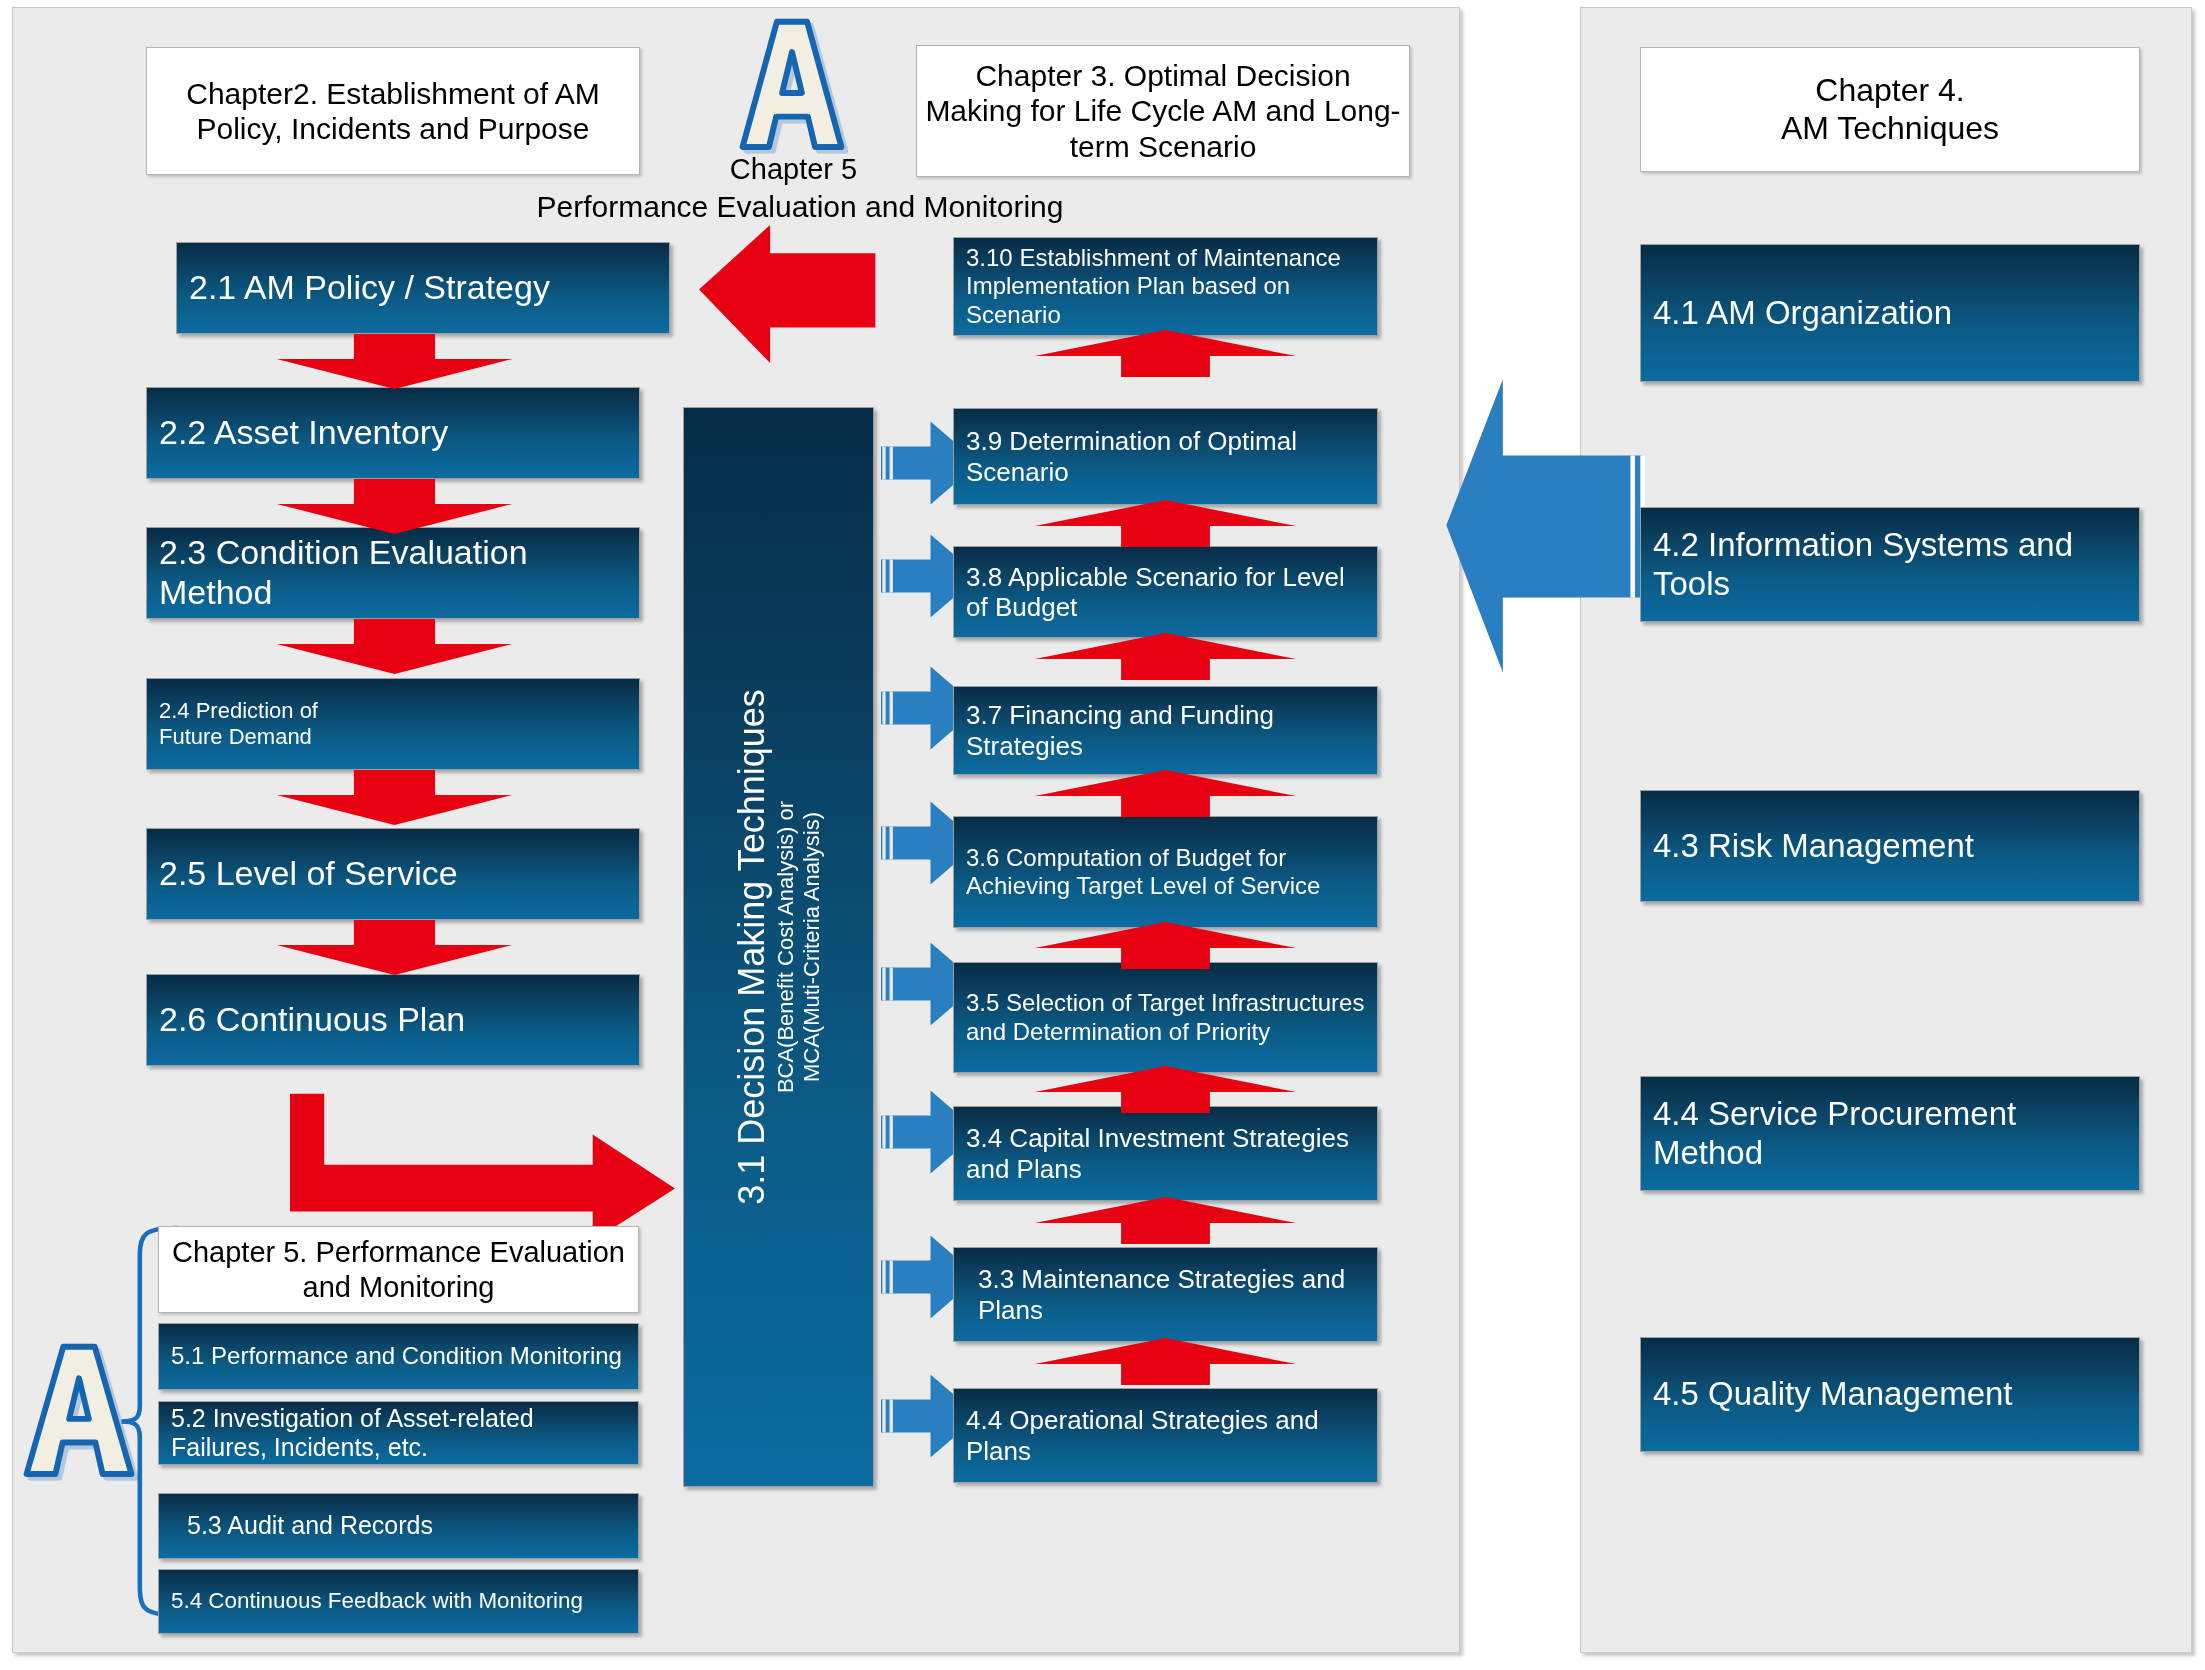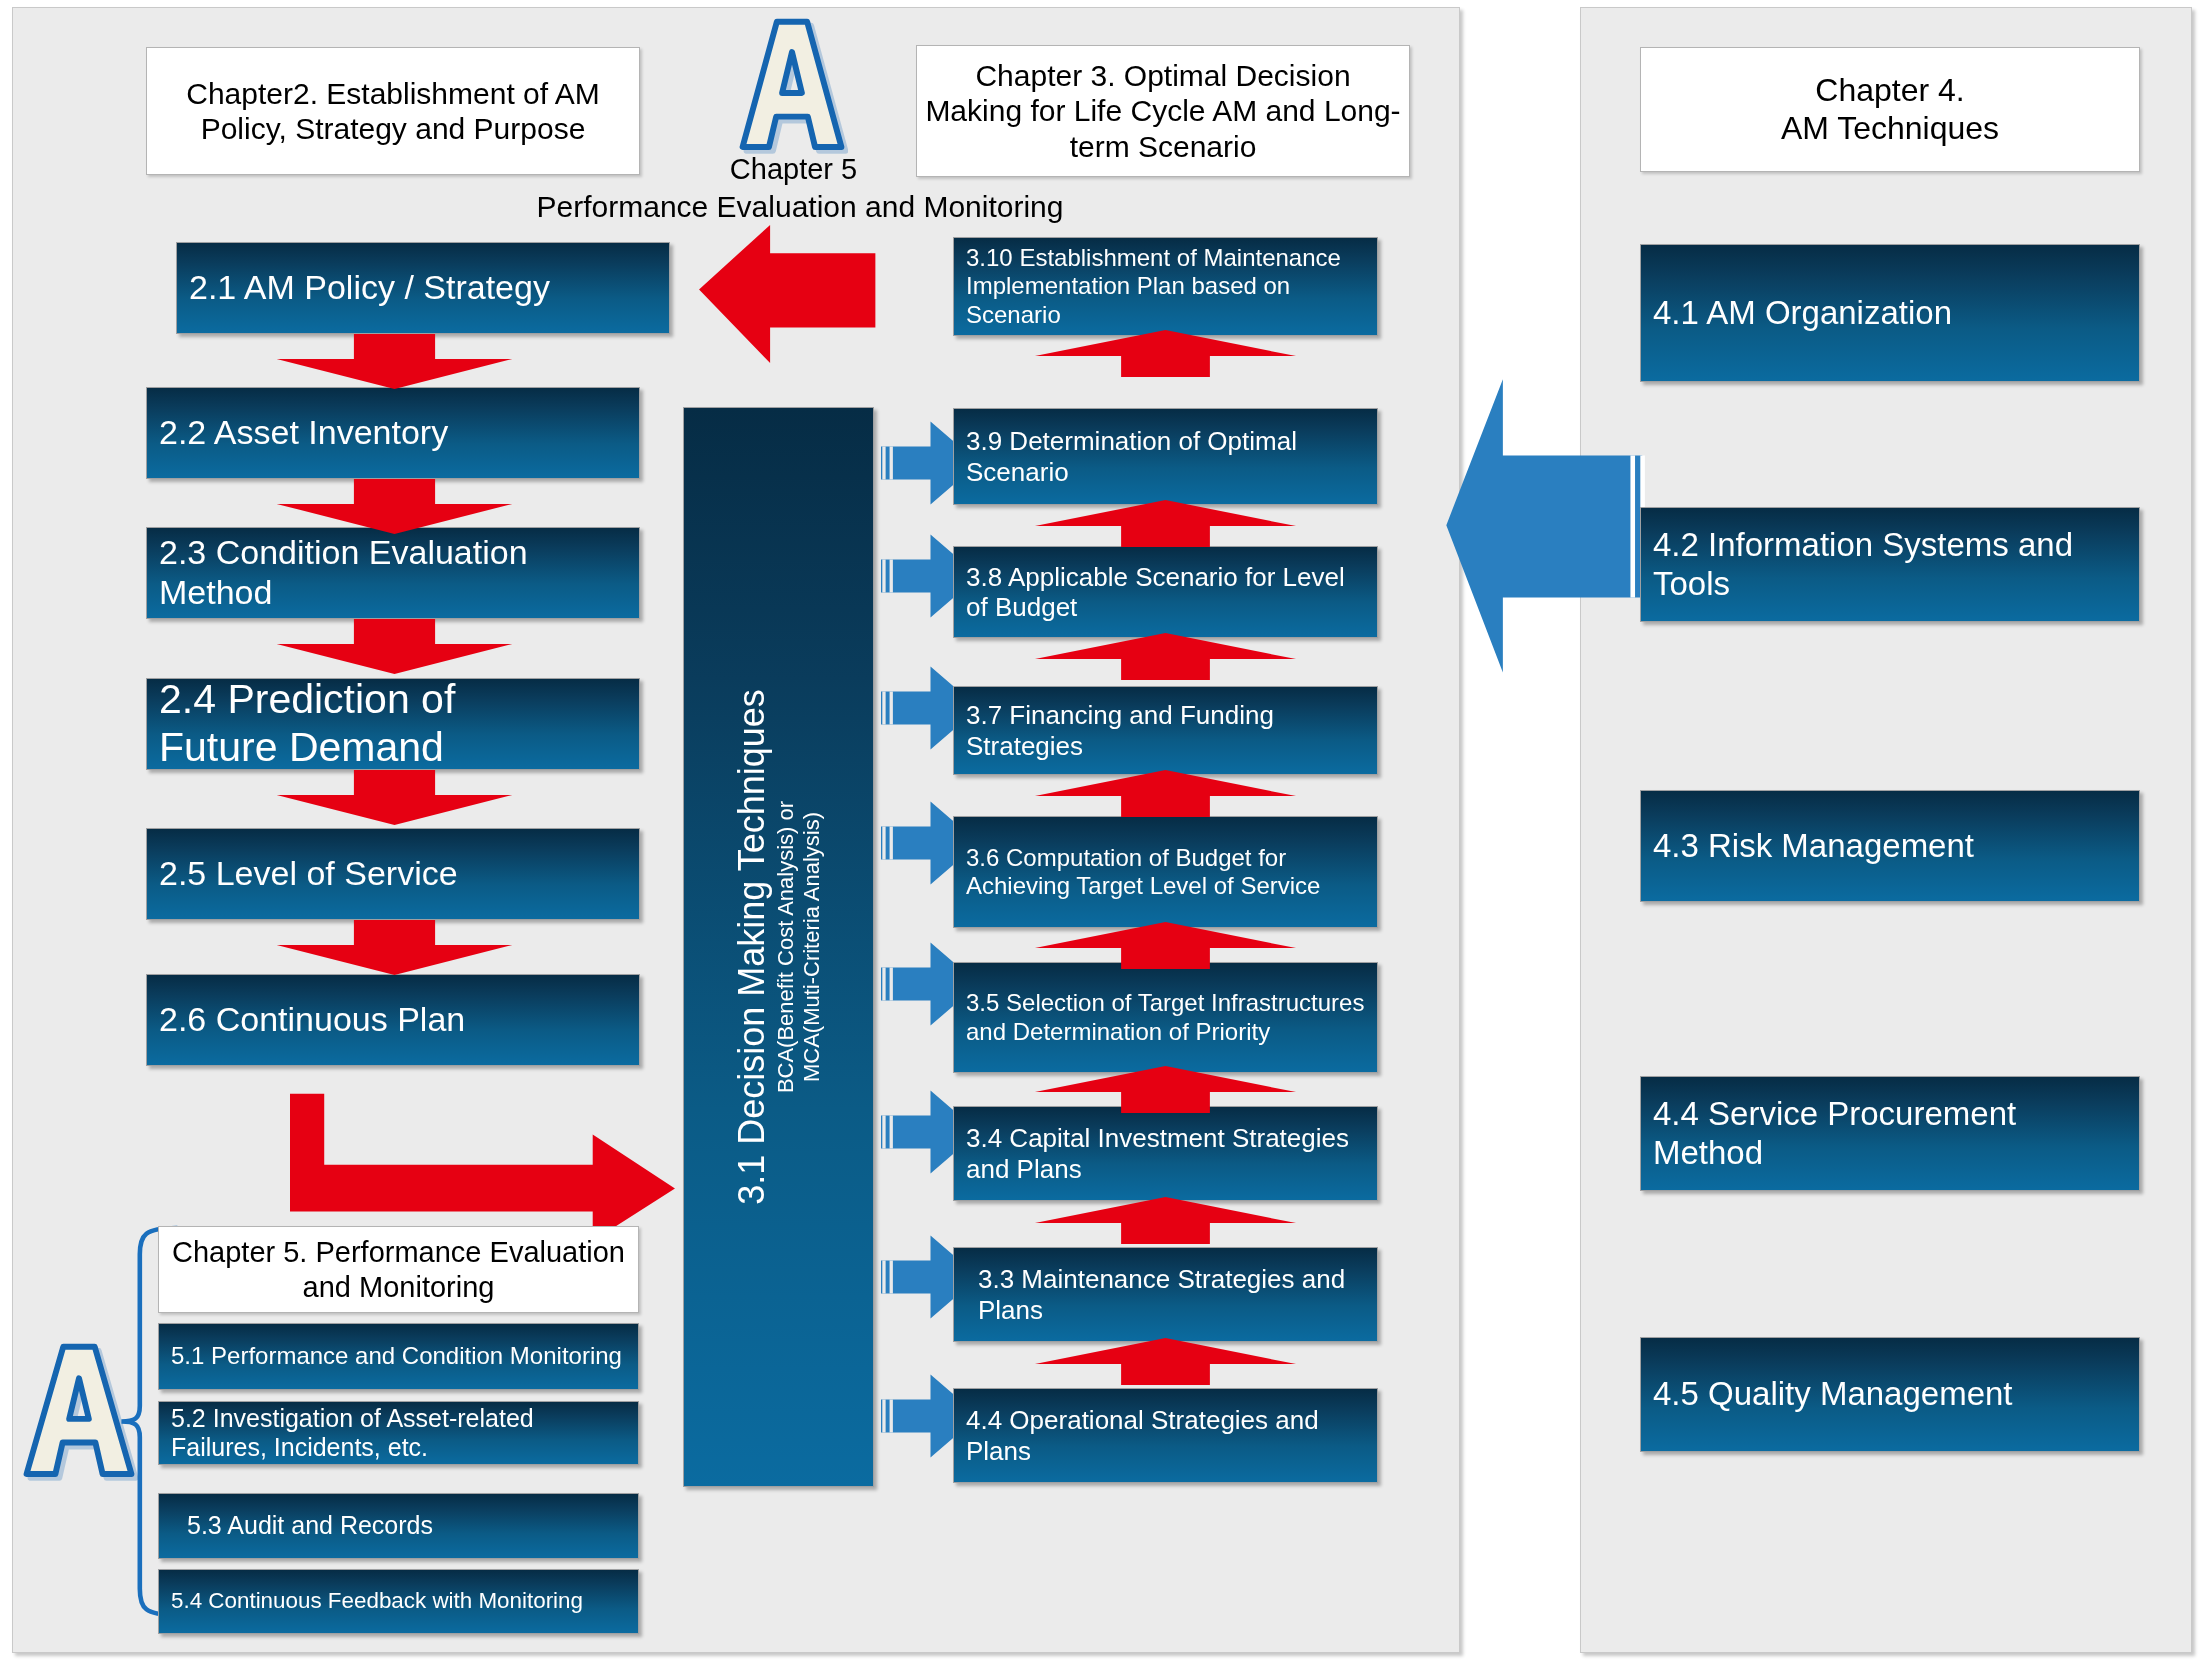--- a/index.html
+++ b/index.html
@@ -57,21 +57,21 @@
   .lbl{position:absolute;color:#000000;}
 </style>
 </head>
 <body>
 
 <div id="stage">
 
   <div class="panel" id="panel-left"></div>
   <div class="panel" id="panel-right"></div>
 
-  <div class="hdr" id="hdr2" style="left:146px;top:47px;width:494px;height:128px;font-size:30px;">Chapter2. Establishment of AM Policy, Strategy and Purpose</div>
+  <div class="hdr" id="hdr2" style="left:146px;top:47px;width:494px;height:128px;font-size:30px;">Chapter2. Establishment of AM Policy, Incidents and Purpose</div>
 
   <div class="hdr" id="hdr3" style="left:916px;top:45px;width:494px;height:132px;font-size:30px;">Chapter 3. Optimal Decision Making for Life Cycle AM and Long-term Scenario</div>
 
   <div class="hdr" id="hdr4" style="left:1640px;top:47px;width:500px;height:125px;font-size:32px;white-space:pre-line;">Chapter 4.
 AM Techniques</div>
 
   <div class="bigA" style="left:736px;top:14.5px;width:112px;height:142px;">
     <svg width="112" height="142" viewBox="0 0 170 215">
       <g transform="translate(4,4)">
         <path d="M80 6 L58 6 L6 196 L46 196 L57 150 L105 150 L116 196 L156 196 L104 6 Z
@@ -86,21 +86,21 @@
 
   <div class="ovl" style="left:678px;top:217px;width:250px;height:158px;">
     <svg width="250" height="158" viewBox="0 0 380 240">
       <path d="M300 55 L140 55 L140 12 L32 110 L140 222 L140 168 L300 168 Z" fill="#e60012"></path>
     </svg>
   </div>
 
   <div class="bbox left" id="b21" style="left:146px;top:242px;width:494px;height:92px;font-size:34px;margin-left:30px;">2.1 AM Policy / Strategy</div>
   <div class="bbox left" id="b22" style="left:146px;top:387px;width:494px;height:92px;font-size:34px;">2.2 Asset Inventory</div>
   <div class="bbox left" id="b23" style="left:146px;top:527px;width:494px;height:92px;font-size:34px;white-space:pre-line;">2.3 Condition Evaluation Method</div>
-  <div class="bbox left" id="b24" style="left:146px;top:678px;width:494px;height:92px;font-size:41px;white-space:pre-line;">2.4 Prediction of
+  <div class="bbox left" id="b24" style="left:146px;top:678px;width:494px;height:92px;font-size:22px;white-space:pre-line;">2.4 Prediction of
 Future Demand</div>
   <div class="bbox left" id="b25" style="left:146px;top:828px;width:494px;height:92px;font-size:34px;">2.5 Level of Service</div>
   <div class="bbox left" id="b26" style="left:146px;top:974px;width:494px;height:92px;font-size:34px;">2.6 Continuous Plan</div>
 
   <div class="red-chev" style="left:276px;top:334px;width:237px;height:55px;">
     <svg width="237" height="55" viewBox="0 0 360 84">
         <path d="M118 0 L242 0 L242 38 L360 38 L180 84 L0 38 L118 38 Z" fill="#e60012"></path>
       </svg>
   </div>
   <div class="red-chev" style="left:276px;top:479px;width:237px;height:55px;">

